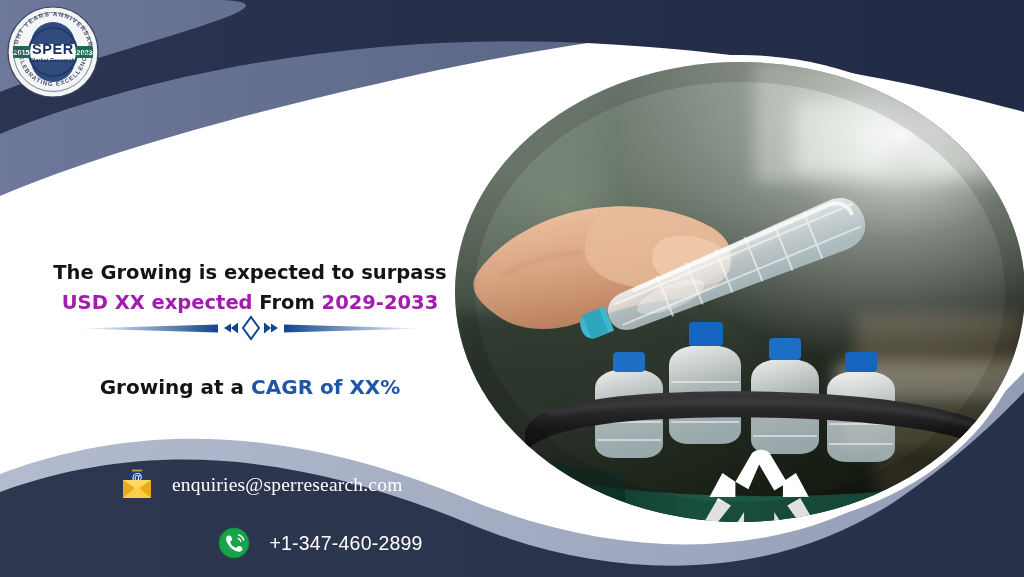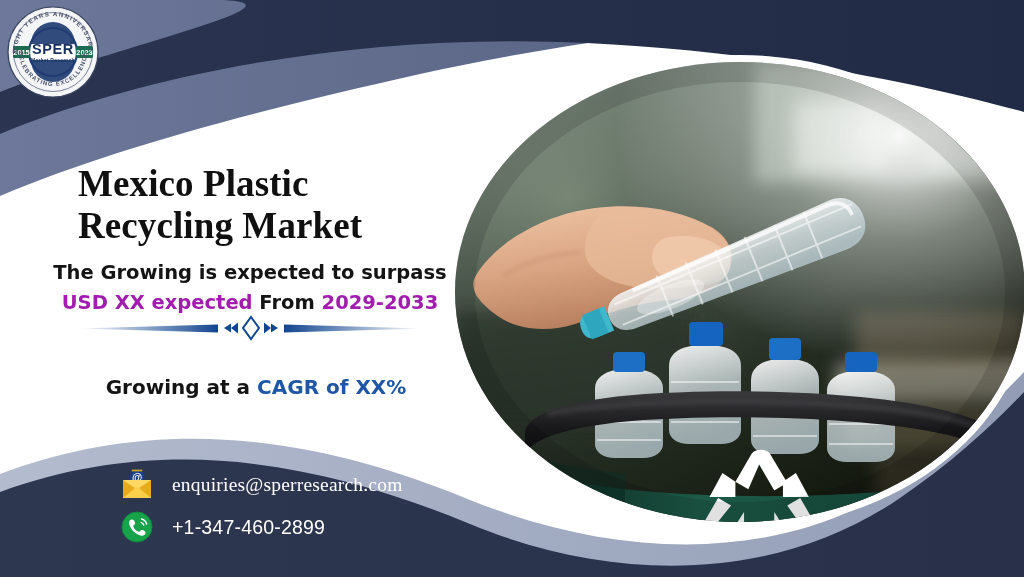--- a/index.html
+++ b/index.html
@@ -29,31 +29,31 @@
     text-align:center;
     font-family:"DejaVu Sans",sans-serif;
     font-weight:bold;font-size:19.5px;line-height:1.55;
     color:#141414;
   }
   #subtitle .hl{color:#a21caf;}
 
   #divider{position:absolute;left:78px;top:312px;width:346px;height:32px;}
 
   #cagr{
-    position:absolute;left:46px;top:355px;width:420px;
+    position:absolute;left:40px;top:355px;width:420px;
     text-align:center;
     font-family:"DejaVu Sans",sans-serif;
     font-weight:bold;font-size:20px;color:#141414;
   }
   #cagr .hl{color:#1f56a5;}
 
   
   #contact{position:absolute;left:120px;top:466px;width:400px;}
   .crow{display:flex;align-items:center;height:38px;}
-  .crow+.crow{margin-top:4px;}
+  .crow+.crow{margin-top:20px;justify-content:center;}
   .cicon{width:34px;height:34px;flex:0 0 34px;position:relative;}
   .clabel{margin-left:18px;color:#ffffff;white-space:nowrap;}
   #email-text{font-family:"Liberation Serif",serif;font-size:19.5px;letter-spacing:.2px;}
   #phone-text{font-family:"Liberation Sans",sans-serif;font-size:19.5px;font-weight:500;letter-spacing:.2px;}
 
   
   #photo{
     position:absolute;left:455px;top:62px;width:570px;height:460px;
     border-radius:50%;overflow:hidden;
     box-shadow:0 0 0 7px #ffffff;
@@ -303,22 +303,21 @@
 
       <rect width="570" height="460" fill="none"></rect>
       <path d="M0,0 L570,0 L570,460 L0,460 Z" fill="none"></path>
       <ellipse cx="285" cy="230" rx="285" ry="230" fill="none" stroke="#000000" stroke-width="40" opacity=".12"></ellipse>
     </svg>
   </div>
 
   <div id="content">
 
     <h1 id="title">
-      <span>Mexico Plastic</span><br>
-      <span>Recycling Market</span>
+      <br>
     </h1>
 
     <p id="subtitle">
       <span>The Growing is expected to surpass </span><span class="hl">USD</span>
       <span class="hl">XX expected</span><span> From </span><span class="hl">2029-2033</span>
     </p>
 
     <div id="divider">
       <svg viewBox="0 0 346 32">
         <defs>

